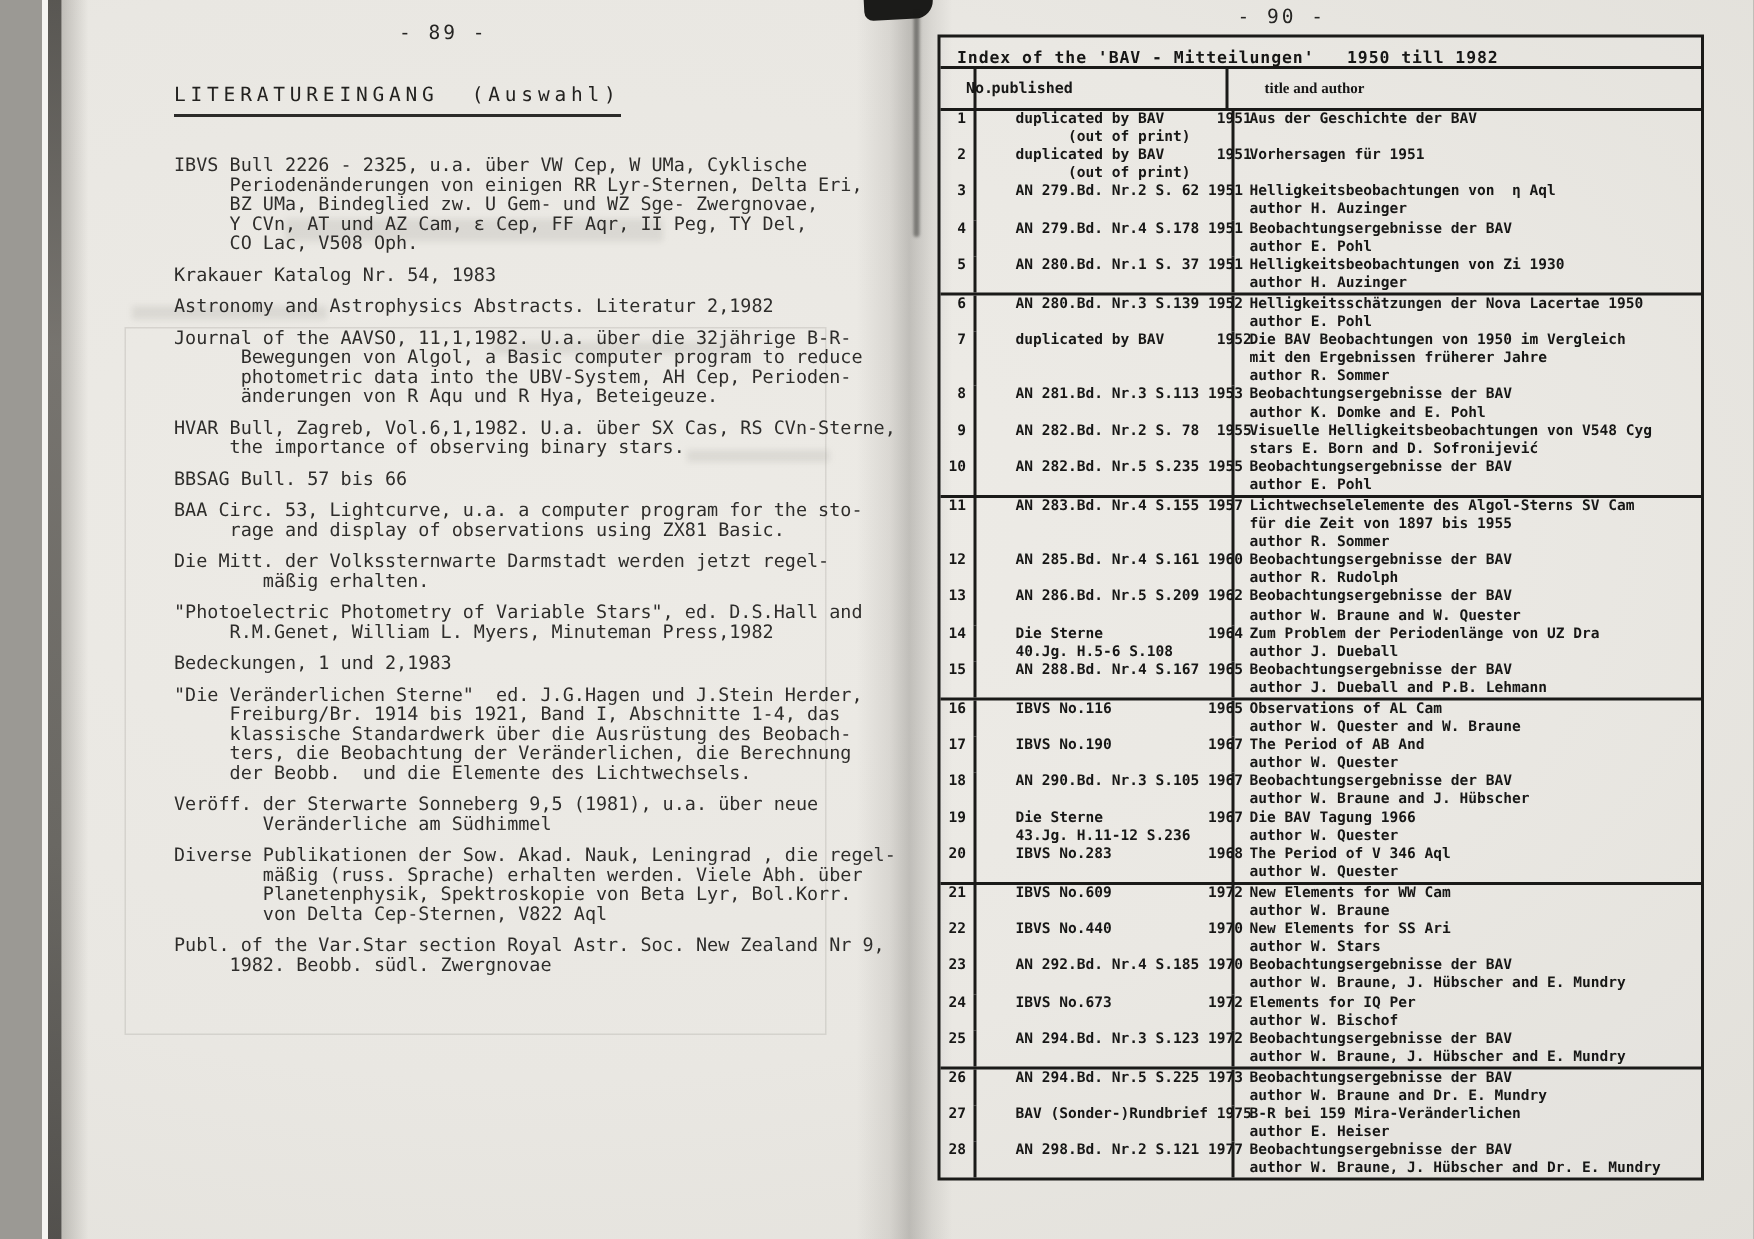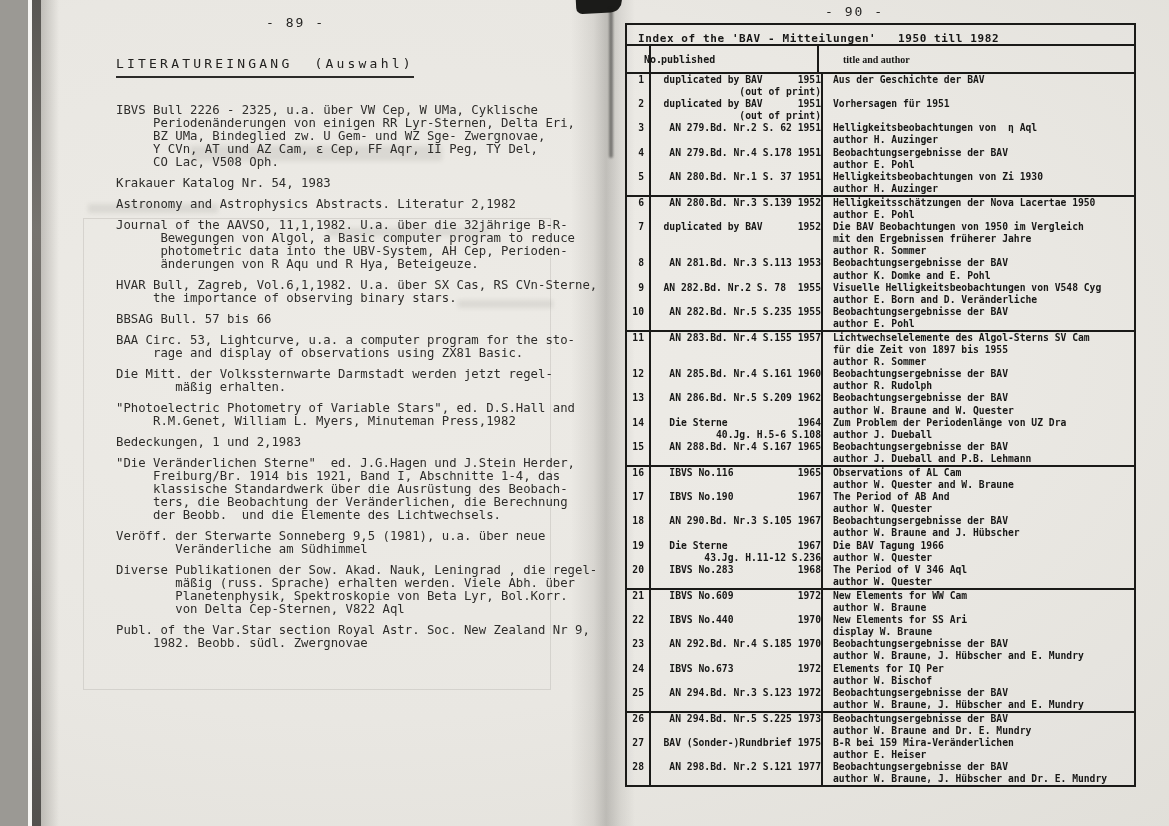--- a/index.html
+++ b/index.html
@@ -41,21 +41,21 @@
     font-size:11px;letter-spacing:.6px;padding:7px 0 0 11px;white-space:pre;}
   .tbl-head{display:flex;box-sizing:border-box;height:28px;border-bottom:2px solid #1a1a18;font-size:10px;}
   .hc{box-sizing:border-box;padding-top:8px;}
   .hc-no{width:24px;border-right:2px solid #1a1a18;padding-left:17px;}
   .hc-pub{width:168px;border-right:2px solid #1a1a18;padding-left:10px;}
   .hc-title{flex:1;padding-left:24px;font-family:Liberation Serif, serif;}
   .row{display:flex;}
   .row.gs{border-top:2px solid #1a1a18;}
   .cell{box-sizing:border-box;font-size:9.7px;line-height:12.1px;white-space:pre;}
   .cell-no{width:24px;border-right:2px solid #1a1a18;text-align:right;padding-right:5px;}
-  .cell-pub{width:172px;border-right:2px solid #1a1a18;padding-left:8px;text-align:right;}
+  .cell-pub{width:172px;border-right:2px solid #1a1a18;padding-left:26px;}
   .cell-title{flex:1;padding-left:10px;}
 </style>
 </head>
 <body>
 
 <div class="scan">
 
   <div class="edge-white"></div>
   <div class="edge-left"></div>
   <div class="edge-left-fade"></div>
@@ -166,21 +166,21 @@
           <div class="row">
     <div class="cell cell-no">8</div>
     <div class="cell cell-pub">AN 281.Bd. Nr.3 S.113 1953</div>
     <div class="cell cell-title">Beobachtungsergebnisse der BAV
 author K. Domke and E. Pohl</div>
   </div>
           <div class="row">
     <div class="cell cell-no">9</div>
     <div class="cell cell-pub">AN 282.Bd. Nr.2 S. 78  1955</div>
     <div class="cell cell-title">Visuelle Helligkeitsbeobachtungen von V548 Cyg
-author E. Born and D. Veränderliche</div>
+stars E. Born and D. Sofronijević</div>
   </div>
           <div class="row">
     <div class="cell cell-no">10</div>
     <div class="cell cell-pub">AN 282.Bd. Nr.5 S.235 1955</div>
     <div class="cell cell-title">Beobachtungsergebnisse der BAV
 author E. Pohl</div>
   </div>
           <div class="row gs">
     <div class="cell cell-no">11</div>
     <div class="cell cell-pub">AN 283.Bd. Nr.4 S.155 1957</div>
@@ -247,21 +247,21 @@
           <div class="row gs">
     <div class="cell cell-no">21</div>
     <div class="cell cell-pub">IBVS No.609           1972</div>
     <div class="cell cell-title">New Elements for WW Cam
 author W. Braune</div>
   </div>
           <div class="row">
     <div class="cell cell-no">22</div>
     <div class="cell cell-pub">IBVS No.440           1970</div>
     <div class="cell cell-title">New Elements for SS Ari
-display W. Braune</div>
+author W. Stars</div>
   </div>
           <div class="row">
     <div class="cell cell-no">23</div>
     <div class="cell cell-pub">AN 292.Bd. Nr.4 S.185 1970</div>
     <div class="cell cell-title">Beobachtungsergebnisse der BAV
 author W. Braune, J. Hübscher and E. Mundry</div>
   </div>
           <div class="row">
     <div class="cell cell-no">24</div>
     <div class="cell cell-pub">IBVS No.673           1972</div>

